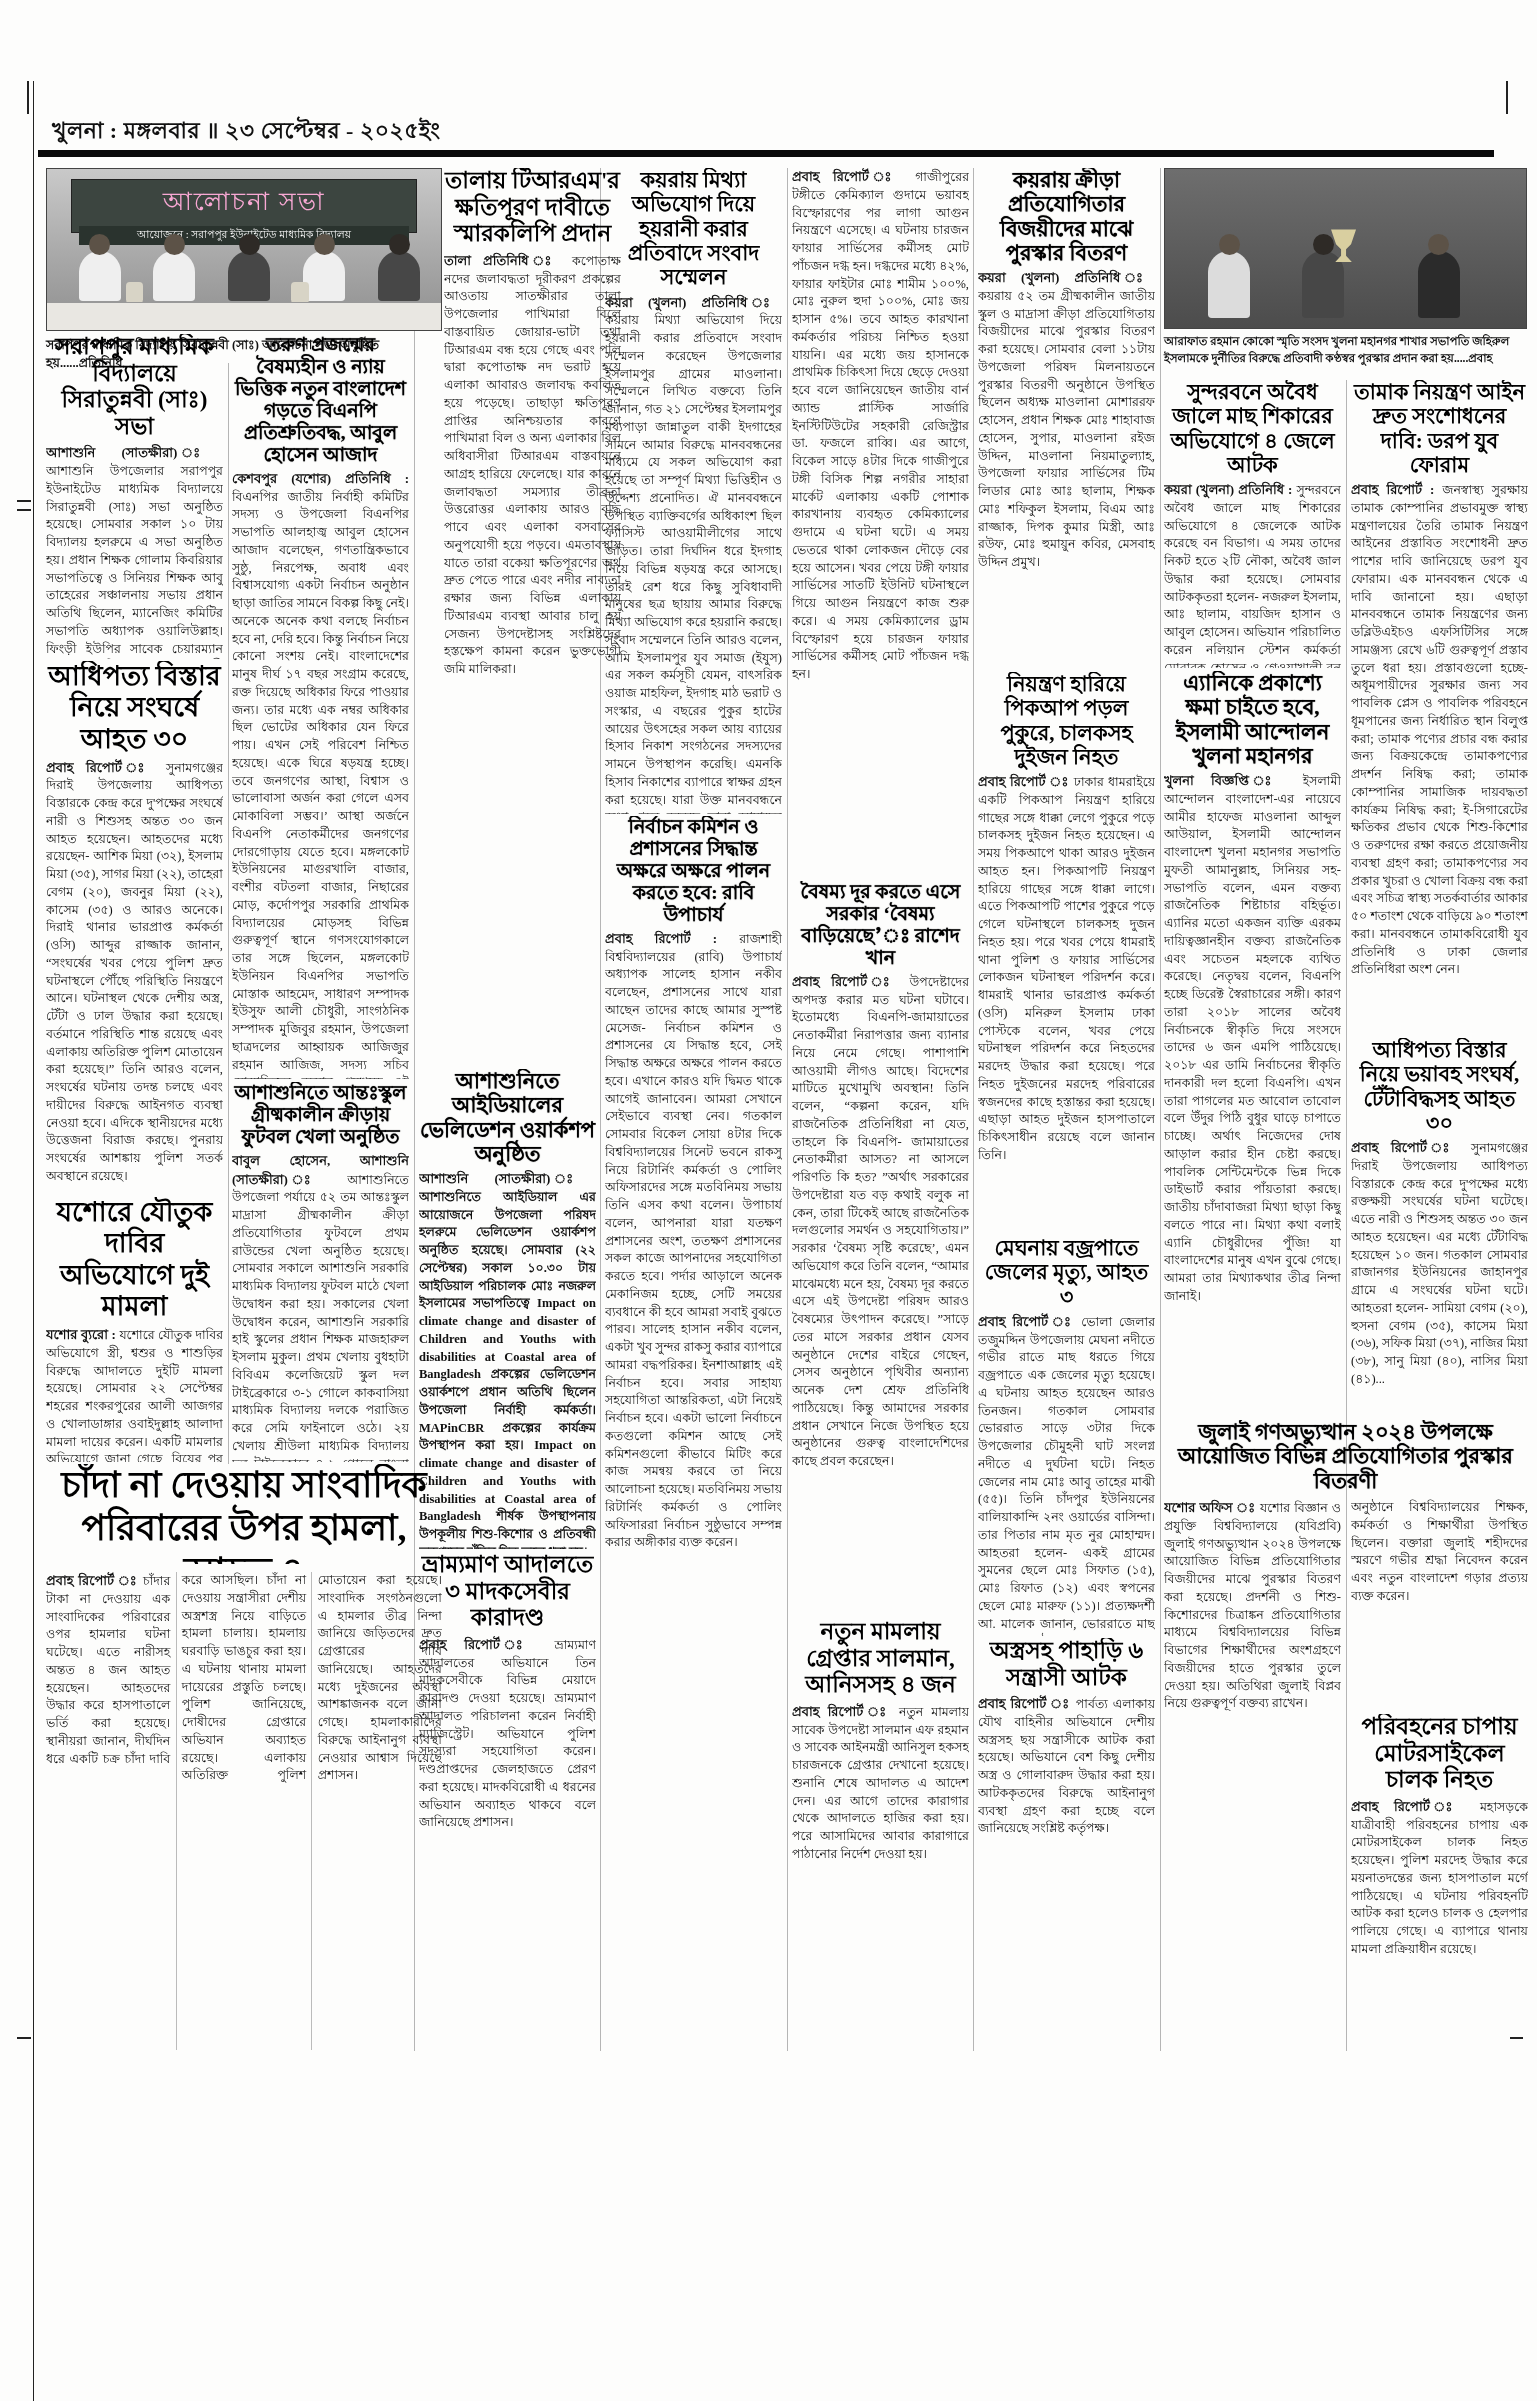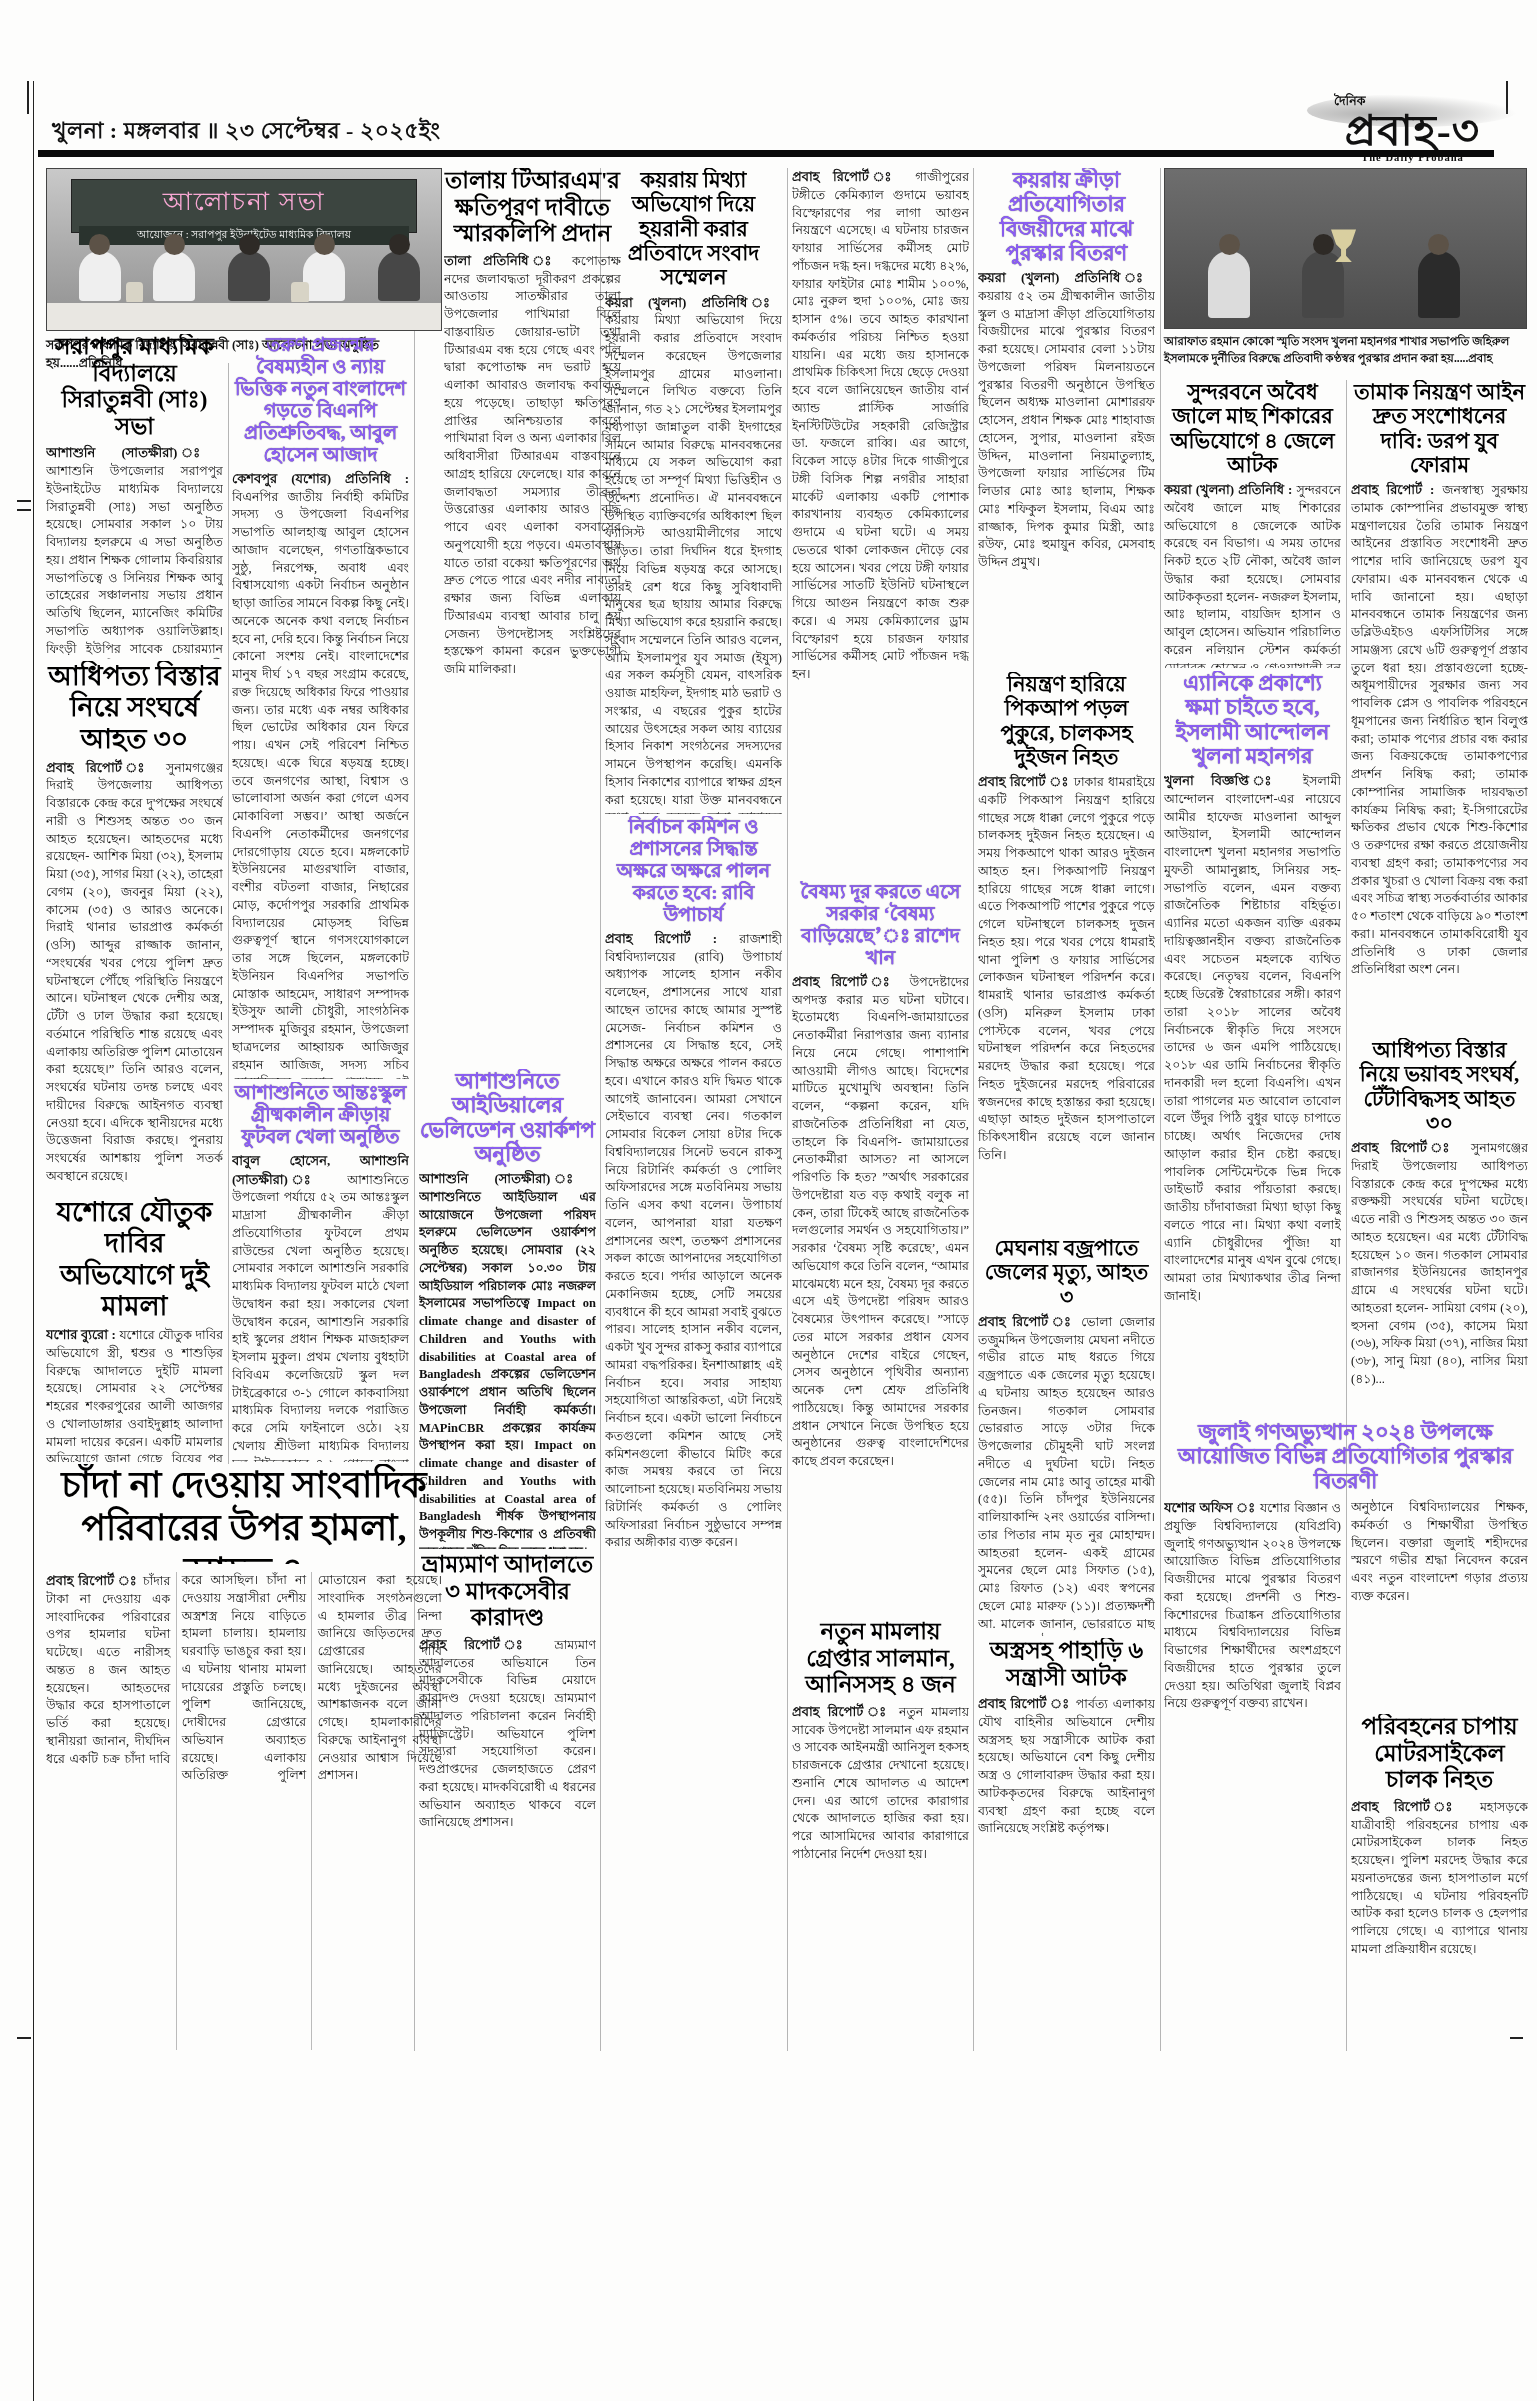--- a/index.html
+++ b/index.html
@@ -36,46 +36,40 @@
           clip-path:polygon(0 0,100% 0,80% 45%,60% 60%,60% 80%,85% 100%,15% 100%,40% 80%,40% 60%,20% 45%);}
   .caption{position:absolute;font-size:12.5px;line-height:1.45;font-weight:bold;text-align:left;}
   
   .article{position:absolute;overflow:hidden;box-sizing:border-box;}
   .hl{margin:0 0 3.8px 0;text-align:center;font-weight:bold;line-height:1.16;color:#000;}
   .hl.s20{font-size:19px;}
   .hl.s22{font-size:21px;}
   .hl.s24{font-size:23px;}
   .hl.s28{font-size:27px;}
   .hl.s36{font-size:36px;line-height:1.2;}
-  .hl.screen{color:#8b5cf6;text-shadow:0 0 1px #555;}
+  .hl.screen{color:#000000;text-shadow:0 0 1px #555;}
   .bd{margin:0;font-size:12.5px;line-height:1.42;text-align:justify;word-break:break-word;}
   .bd b{font-size:13px;}
   .cols3{column-count:3;column-gap:11.5px;column-rule:1px solid #bbb;}
   .engline{font-family:"Liberation Serif",serif;font-weight:bold;}
 </style>
 </head>
 <body>
 
 <div id="page">
 
   <div class="regv" style="left:27px;top:81px;height:33px;"></div>
   <div class="regv" style="left:33px;top:81px;height:2325px;width:1px;"></div>
   <div class="regv" style="left:1506px;top:81px;height:33px;"></div>
   <div class="regh" style="left:17.3px;top:500px;width:13.4px;"></div>
   <div class="regh" style="left:17.3px;top:509px;width:13.4px;"></div>
   <div class="regh" style="left:17.3px;top:2037px;width:13.4px;"></div>
   <div class="regh" style="left:1510px;top:2037px;width:13.4px;"></div>
 
   <div id="dateline">খুলনা : মঙ্গলবার ॥ ২৩ সেপ্টেম্বর - ২০২৫ইং</div>
-  <div id="masthead">
-    <div class="smoke"></div>
-    <div class="daily">দৈনিক</div>
-    <div class="brand">প্রবাহ-৩</div>
-    <div class="eng">The Daily Probaha</div>
-  </div>
   <div id="toprule"></div>
 
   <div class="divider" style="left:228px;top:363px;height:1101px;"></div>
   <div class="divider" style="left:414px;top:168px;height:1883px;"></div>
   <div class="divider" style="left:600px;top:168px;height:1883px;"></div>
   <div class="divider" style="left:787px;top:168px;height:1883px;"></div>
   <div class="divider" style="left:973px;top:168px;height:1883px;"></div>
   <div class="divider" style="left:1160px;top:168px;height:1883px;"></div>
   <div class="divider" style="left:1346px;top:380px;height:1671px;"></div>
 

